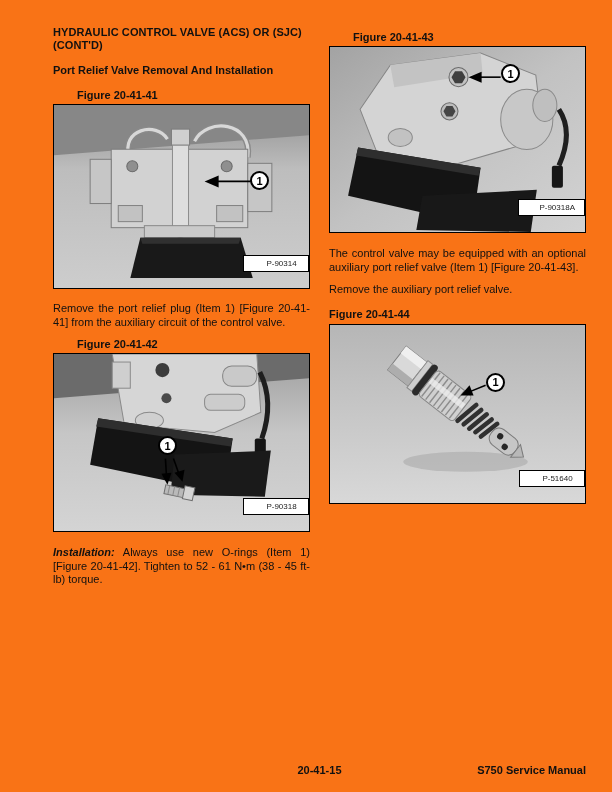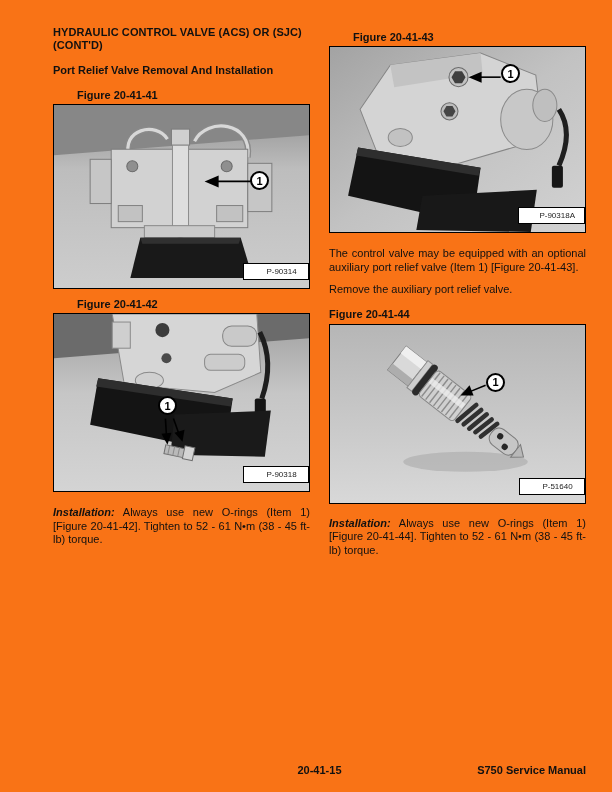--- a/index.html
+++ b/index.html
@@ -9,21 +9,21 @@
   .col-left { left:53px; }
   .col-right { left:329px; }
   .doc-title { margin-top:26px; font-size:11px; font-weight:bold; line-height:13px; letter-spacing:.1px; }
   .section-heading { margin-top:12px; font-size:11px; font-weight:bold; line-height:13px; }
   .fig-label { font-size:11px; font-weight:bold; line-height:13px; }
   .body-text { font-size:11px; line-height:13.5px; text-align:justify; }
   .b { font-weight:normal; }
   .bi { font-weight:bold; font-style:italic; }
   .figure-box { position:relative; width:257px; border:1.5px solid #000; background:#c8c8c8; }
   .figure-box svg { display:block; width:100%; height:100%; }
-  .photo-id { position:absolute; right:0; bottom:8px; background:#fff; border:1px solid #000; font-size:8px; line-height:10px; padding:3px 9px 2px 20px; min-width:66px; text-align:center; color:#222; }
+  .photo-id { position:absolute; right:0; bottom:16px; background:#fff; border:1px solid #000; font-size:8px; line-height:10px; padding:3px 9px 2px 20px; min-width:66px; text-align:center; color:#222; }
   .callout { position:absolute; width:19px; height:19px; border:2px solid #000; border-radius:50%; background:#fff; font-size:11px; font-weight:bold; display:flex; align-items:center; justify-content:center; color:#000; }
   .footer { position:absolute; left:53px; top:764px; width:533px; font-size:11px; font-weight:bold; }
   .footer .page-num { display:block; text-align:center; }
   .footer .manual { position:absolute; right:0; top:0; }
   
   .mt13{margin-top:13px;} .mt12{margin-top:12px;} .mt14{margin-top:14px;} .mt11{margin-top:11px;} .mt9{margin-top:9px;} .mt31{margin-top:31px;}
   .mb2{margin-bottom:2px;margin-left:24px;} .mb3{margin-bottom:3px;}
 </style>
 </head>
 <body>
@@ -69,20 +69,21 @@
         <polygon points="86,132 186,132 198,172 76,172" fill="#191919"></polygon>
         <polygon points="86,132 186,132 184,138 88,138" fill="#303030"></polygon>
 
         <line x1="196" y1="76" x2="162" y2="76" stroke="#000" stroke-width="1.6"></line>
         <polygon points="150,76 164,70 164,82" fill="#000"></polygon>
       </svg>
       <div class="callout" style="left:196px; top:66px;">1</div>
       <div class="photo-id">P-90314</div>
     </div>
 
+    <p class="body-text mt13"><span>Remove the port relief plug (Item 1) </span><span class="b">[Figure 20-41-41]</span><span> from the auxiliary circuit of the control valve.</span></p>
 
     <div class="fig-label mt9 mb2">Figure 20-41-42</div>
 
     <div class="figure-box" style="height:179px;">
       <svg viewBox="0 0 254 176" preserveAspectRatio="none">
         <defs>
           <linearGradient id="bg2" x1="0" y1="0" x2="0" y2="1">
             <stop offset="0" stop-color="#9e9e9e"></stop>
               <stop offset="0.45" stop-color="#c6c6c6"></stop>
               <stop offset="1" stop-color="#d4d4d4"></stop>
@@ -215,21 +216,20 @@
           <polygon points="114,-8 124,0 114,8" fill="#b8b8b8" stroke="#7a7a7a"></polygon>
         </g>
 
         <line x1="155" y1="60" x2="140" y2="66" stroke="#000" stroke-width="1.6"></line>
         <polygon points="130,70 139,60 143,70" fill="#000"></polygon>
       </svg>
       <div class="callout" style="left:156px; top:48px;">1</div>
       <div class="photo-id">P-51640</div>
     </div>
 
-    <p class="body-text mt13"><span class="bi">Installation:</span><span> Always use new O-rings (Item 1) </span><span class="b">[Figure 20-41-44]</span><span>. Tighten to 52 - 61 N•m (38 - 45 ft-lb) torque.</span></p>
 
   </div>
 
   <div class="footer">
     <span class="page-num">20-41-15</span>
     <span class="manual">S750 Service Manual</span>
   </div>
 
 </div>
 

